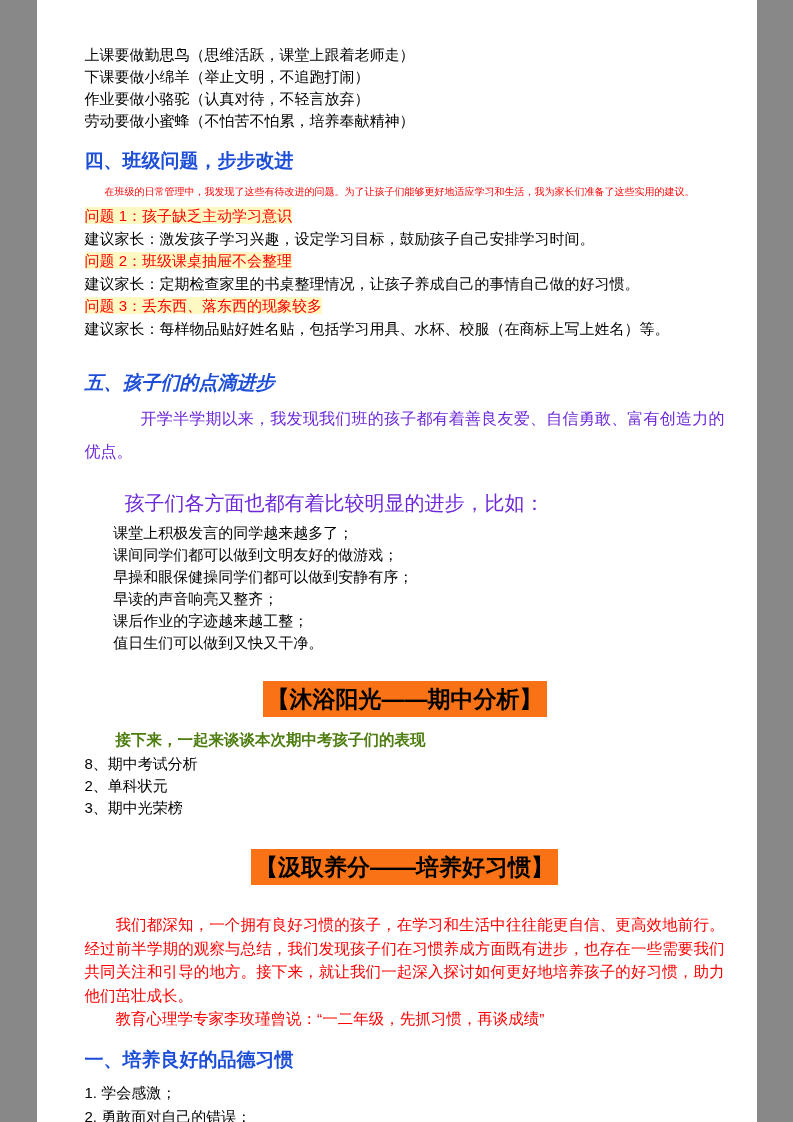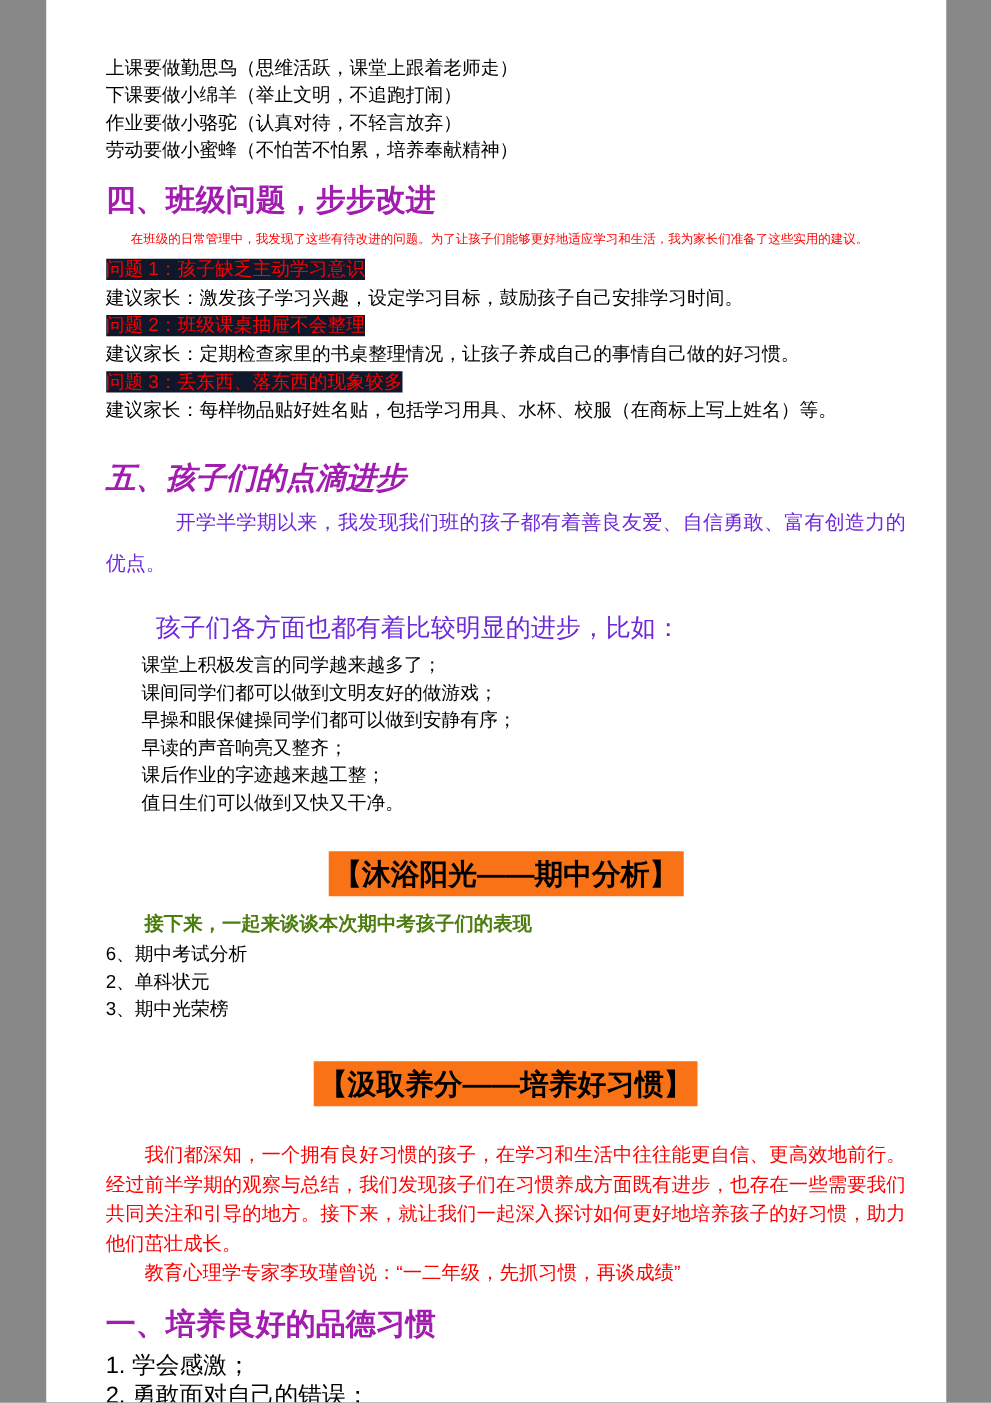--- a/index.html
+++ b/index.html
@@ -12,33 +12,33 @@
     padding:44px 32px 0 48px;
     font-family:"Liberation Sans","DejaVu Sans",sans-serif;
     color:#000;
     overflow:hidden;
   }
   p { margin:0; }
 
   .intro-list p { font-size:15px; line-height:22px; }
 
   h2.doc-h {
-    font-size:24px; font-weight:bold; color:#a21caf;
+    font-size:19px; font-weight:bold; color:#1d4ed8;
     margin:16px 0 0 0; line-height:26px;
   }
   h2.italic { font-style:italic;margin-top:30px; }
 
   .red-para-s4 {
     color:#ff0000; font-size:10px; line-height:19px;
     text-indent:2em; text-align:justify; margin-top:8px;
   }
 
   .problems { margin-top:4px; }
   .problems p { font-size:15px; line-height:22.5px; }
-  .hl-yellow { background:#0f172a; color:#ff0000; }
+  .hl-yellow { background:#fef9c3; color:#ff0000; }
 
   .red-para-s5a {
     color:#6d28d9; font-size:16px; line-height:33px;
     text-indent:3.5em; text-align:justify; margin-top:6px;
   }
   .red-para-s5b {
     color:#6d28d9; font-size:20px; line-height:24px;
     text-indent:2em; margin-top:23px;
   }
 
@@ -60,21 +60,21 @@
   .midterm-list { margin-top:2px; }
   .midterm-list p { font-size:15px; line-height:22px; }
 
   .habit-red { margin-top:28px; }
   .habit-red p {
     color:#ff0000; font-size:15.5px; line-height:23.5px;
     text-indent:2em; text-align:justify;
   }
 
   .moral-list { margin-top:8px; }
-  .moral-list p { font-size:19px; line-height:24px; }
+  .moral-list p { font-size:15px; line-height:24px; }
 </style>
 </head>
 <body>
 
 <div class="page">
 
   <div class="intro-list">
     <p>上课要做勤思鸟（思维活跃，课堂上跟着老师走）</p>
     <p>下课要做小绵羊（举止文明，不追跑打闹）</p>
     <p>作业要做小骆驼（认真对待，不轻言放弃）</p>
@@ -108,21 +108,21 @@
     <p>值日生们可以做到又快又干净。</p>
   </div>
 
   <div class="banner-wrap">
     <span class="banner">【沐浴阳光——期中分析】</span>
   </div>
 
   <p class="red-bold-line">接下来，一起来谈谈本次期中考孩子们的表现</p>
 
   <div class="midterm-list">
-    <p>6、期中考试分析</p>
+    <p>8、期中考试分析</p>
     <p>2、单科状元</p>
     <p>3、期中光荣榜</p>
   </div>
 
   <div class="banner-wrap second">
     <span class="banner">【汲取养分——培养好习惯】</span>
   </div>
 
   <div class="habit-red">
     <p>我们都深知，一个拥有良好习惯的孩子，在学习和生活中往往能更自信、更高效地前行。经过前半学期的观察与总结，我们发现孩子们在习惯养成方面既有进步，也存在一些需要我们共同关注和引导的地方。接下来，就让我们一起深入探讨如何更好地培养孩子的好习惯，助力他们茁壮成长。</p>

